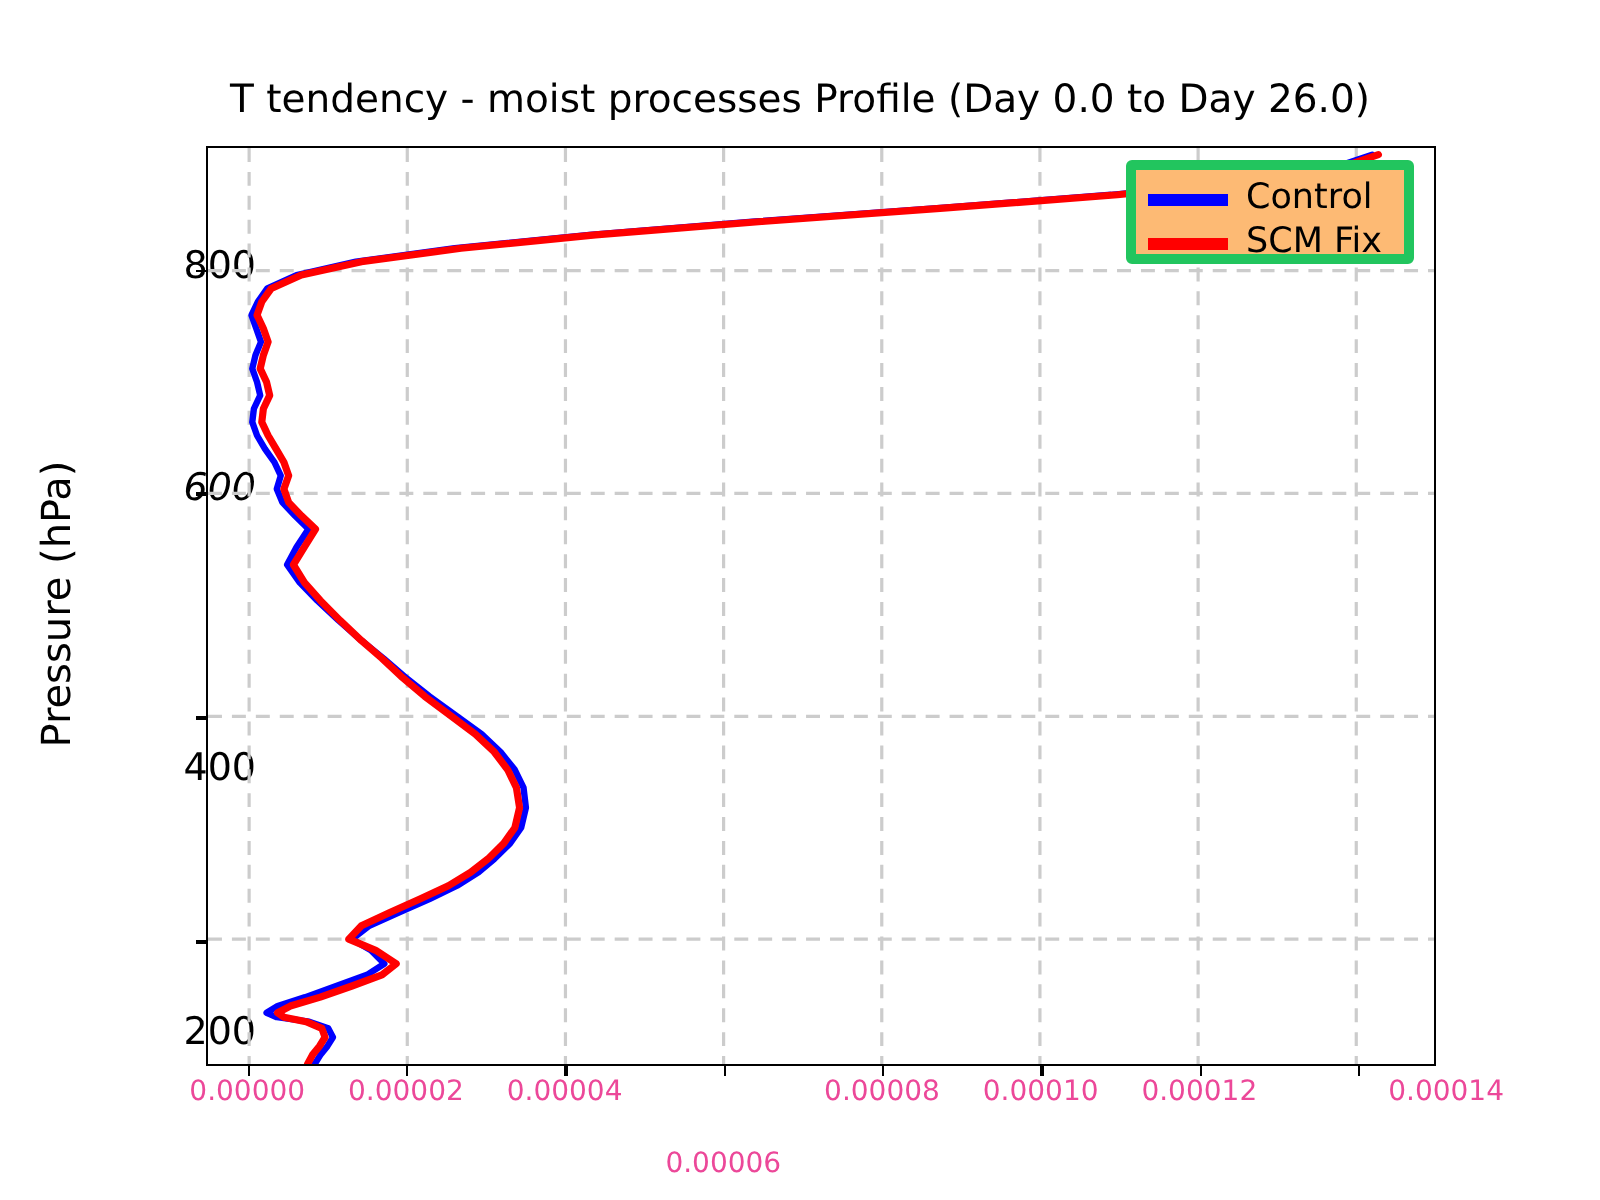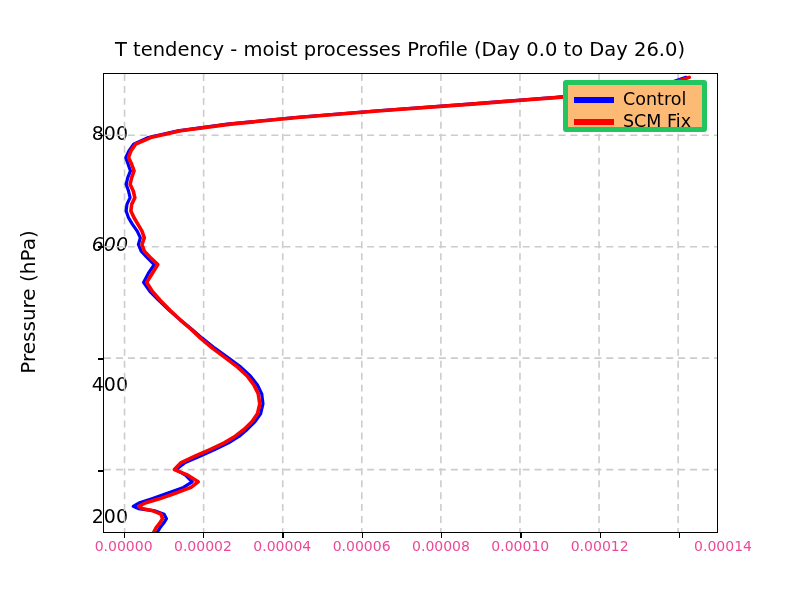--- a/index.html
+++ b/index.html
@@ -59,21 +59,21 @@
 <div id="figure">
 
   <div id="chart-title">T tendency - moist processes Profile (Day 0.0 to Day 26.0)</div>
 
   <div id="y-axis-title">Pressure (hPa)</div>
 
   <div id="tick-labels-layer">
       <div class="xlabel" style="left: 63.6283px;">0.00000</div>
       <div class="xlabel" style="left: 142.968px;">0.00002</div>
       <div class="xlabel" style="left: 222.307px;">0.00004</div>
-      <div class="xlabel" style="left: 301.647px;">0.00006</div>
+      <div class="xlabel" style="left: 301.647px; margin-top: 36px;">0.00006</div>
       <div class="xlabel" style="left: 380.986px;">0.00008</div>
       <div class="xlabel" style="left: 460.326px;">0.00010</div>
       <div class="xlabel" style="left: 539.665px;">0.00012</div>
       <div class="xlabel" style="left: 632px; text-align: right;">0.00014</div>
       <div class="ylabel" style="top: 457.324px; margin-top: 48px;">200</div>
       <div class="ylabel" style="top: 345.401px; margin-top: 28px;">400</div>
       <div class="ylabel" style="top: 233.479px; font-style: italic;">600</div>
       <div class="ylabel" style="top: 121.557px;">800</div>
     </div>
   <div id="tickmarks-layer">

